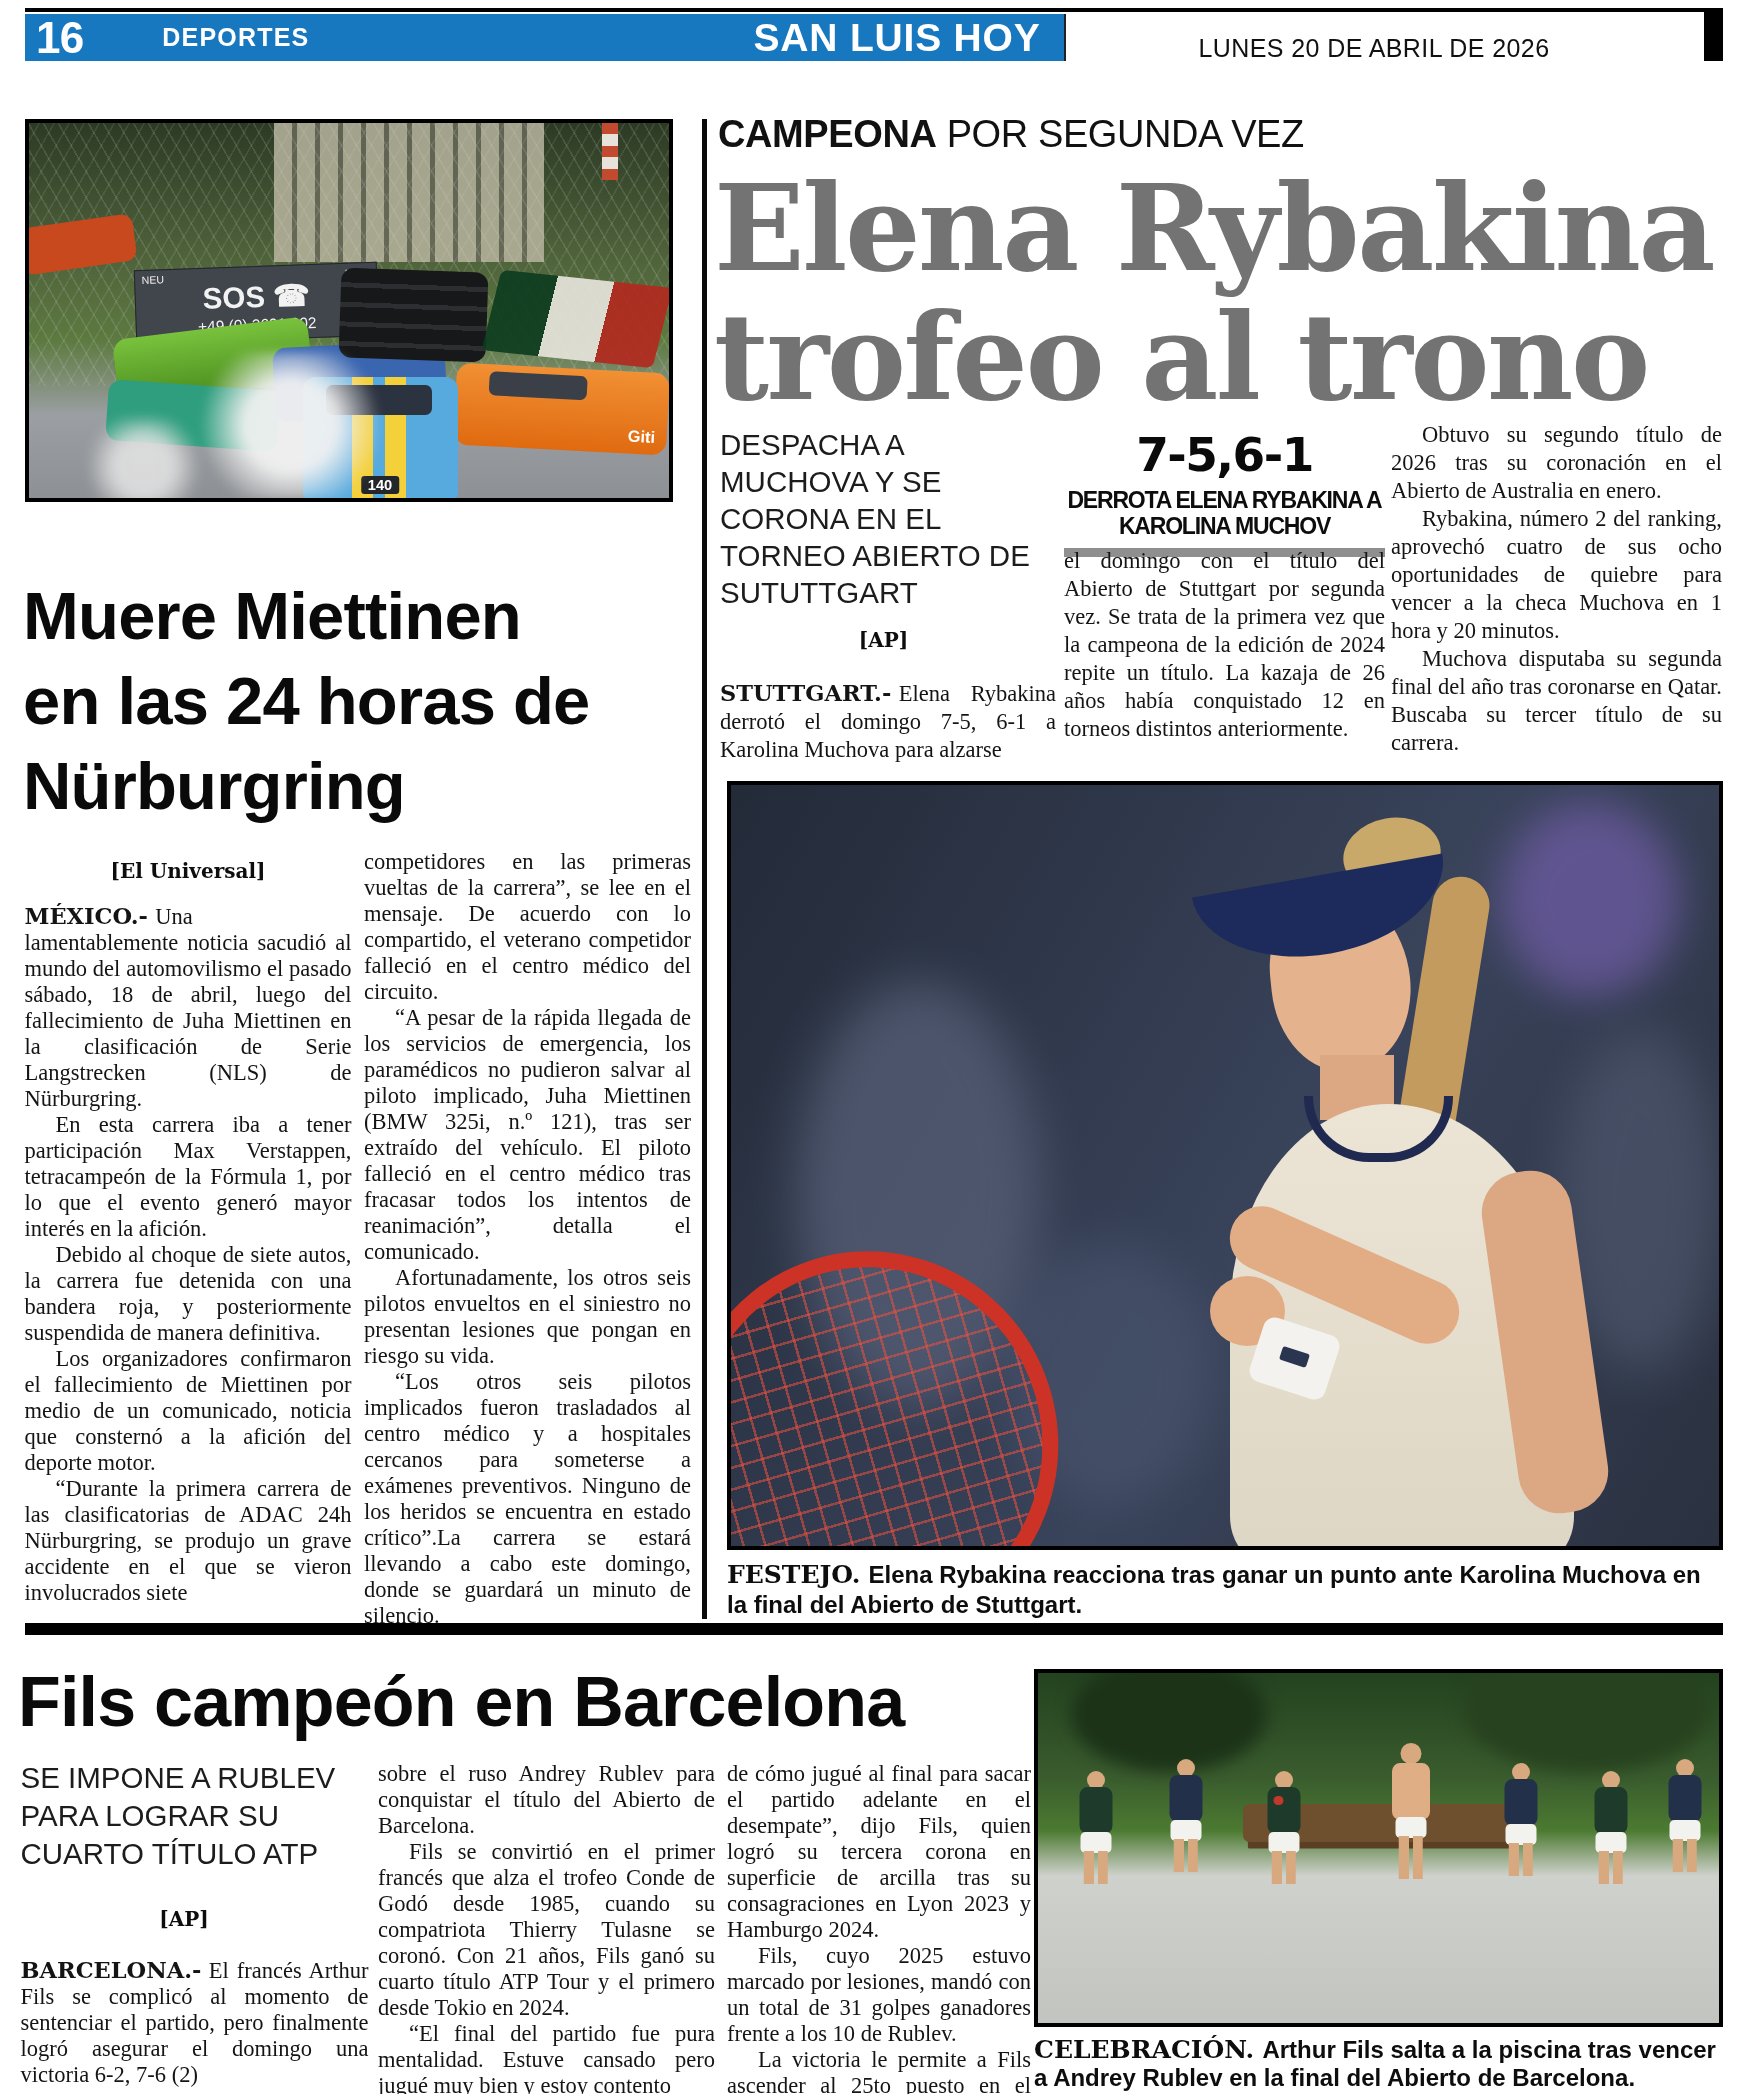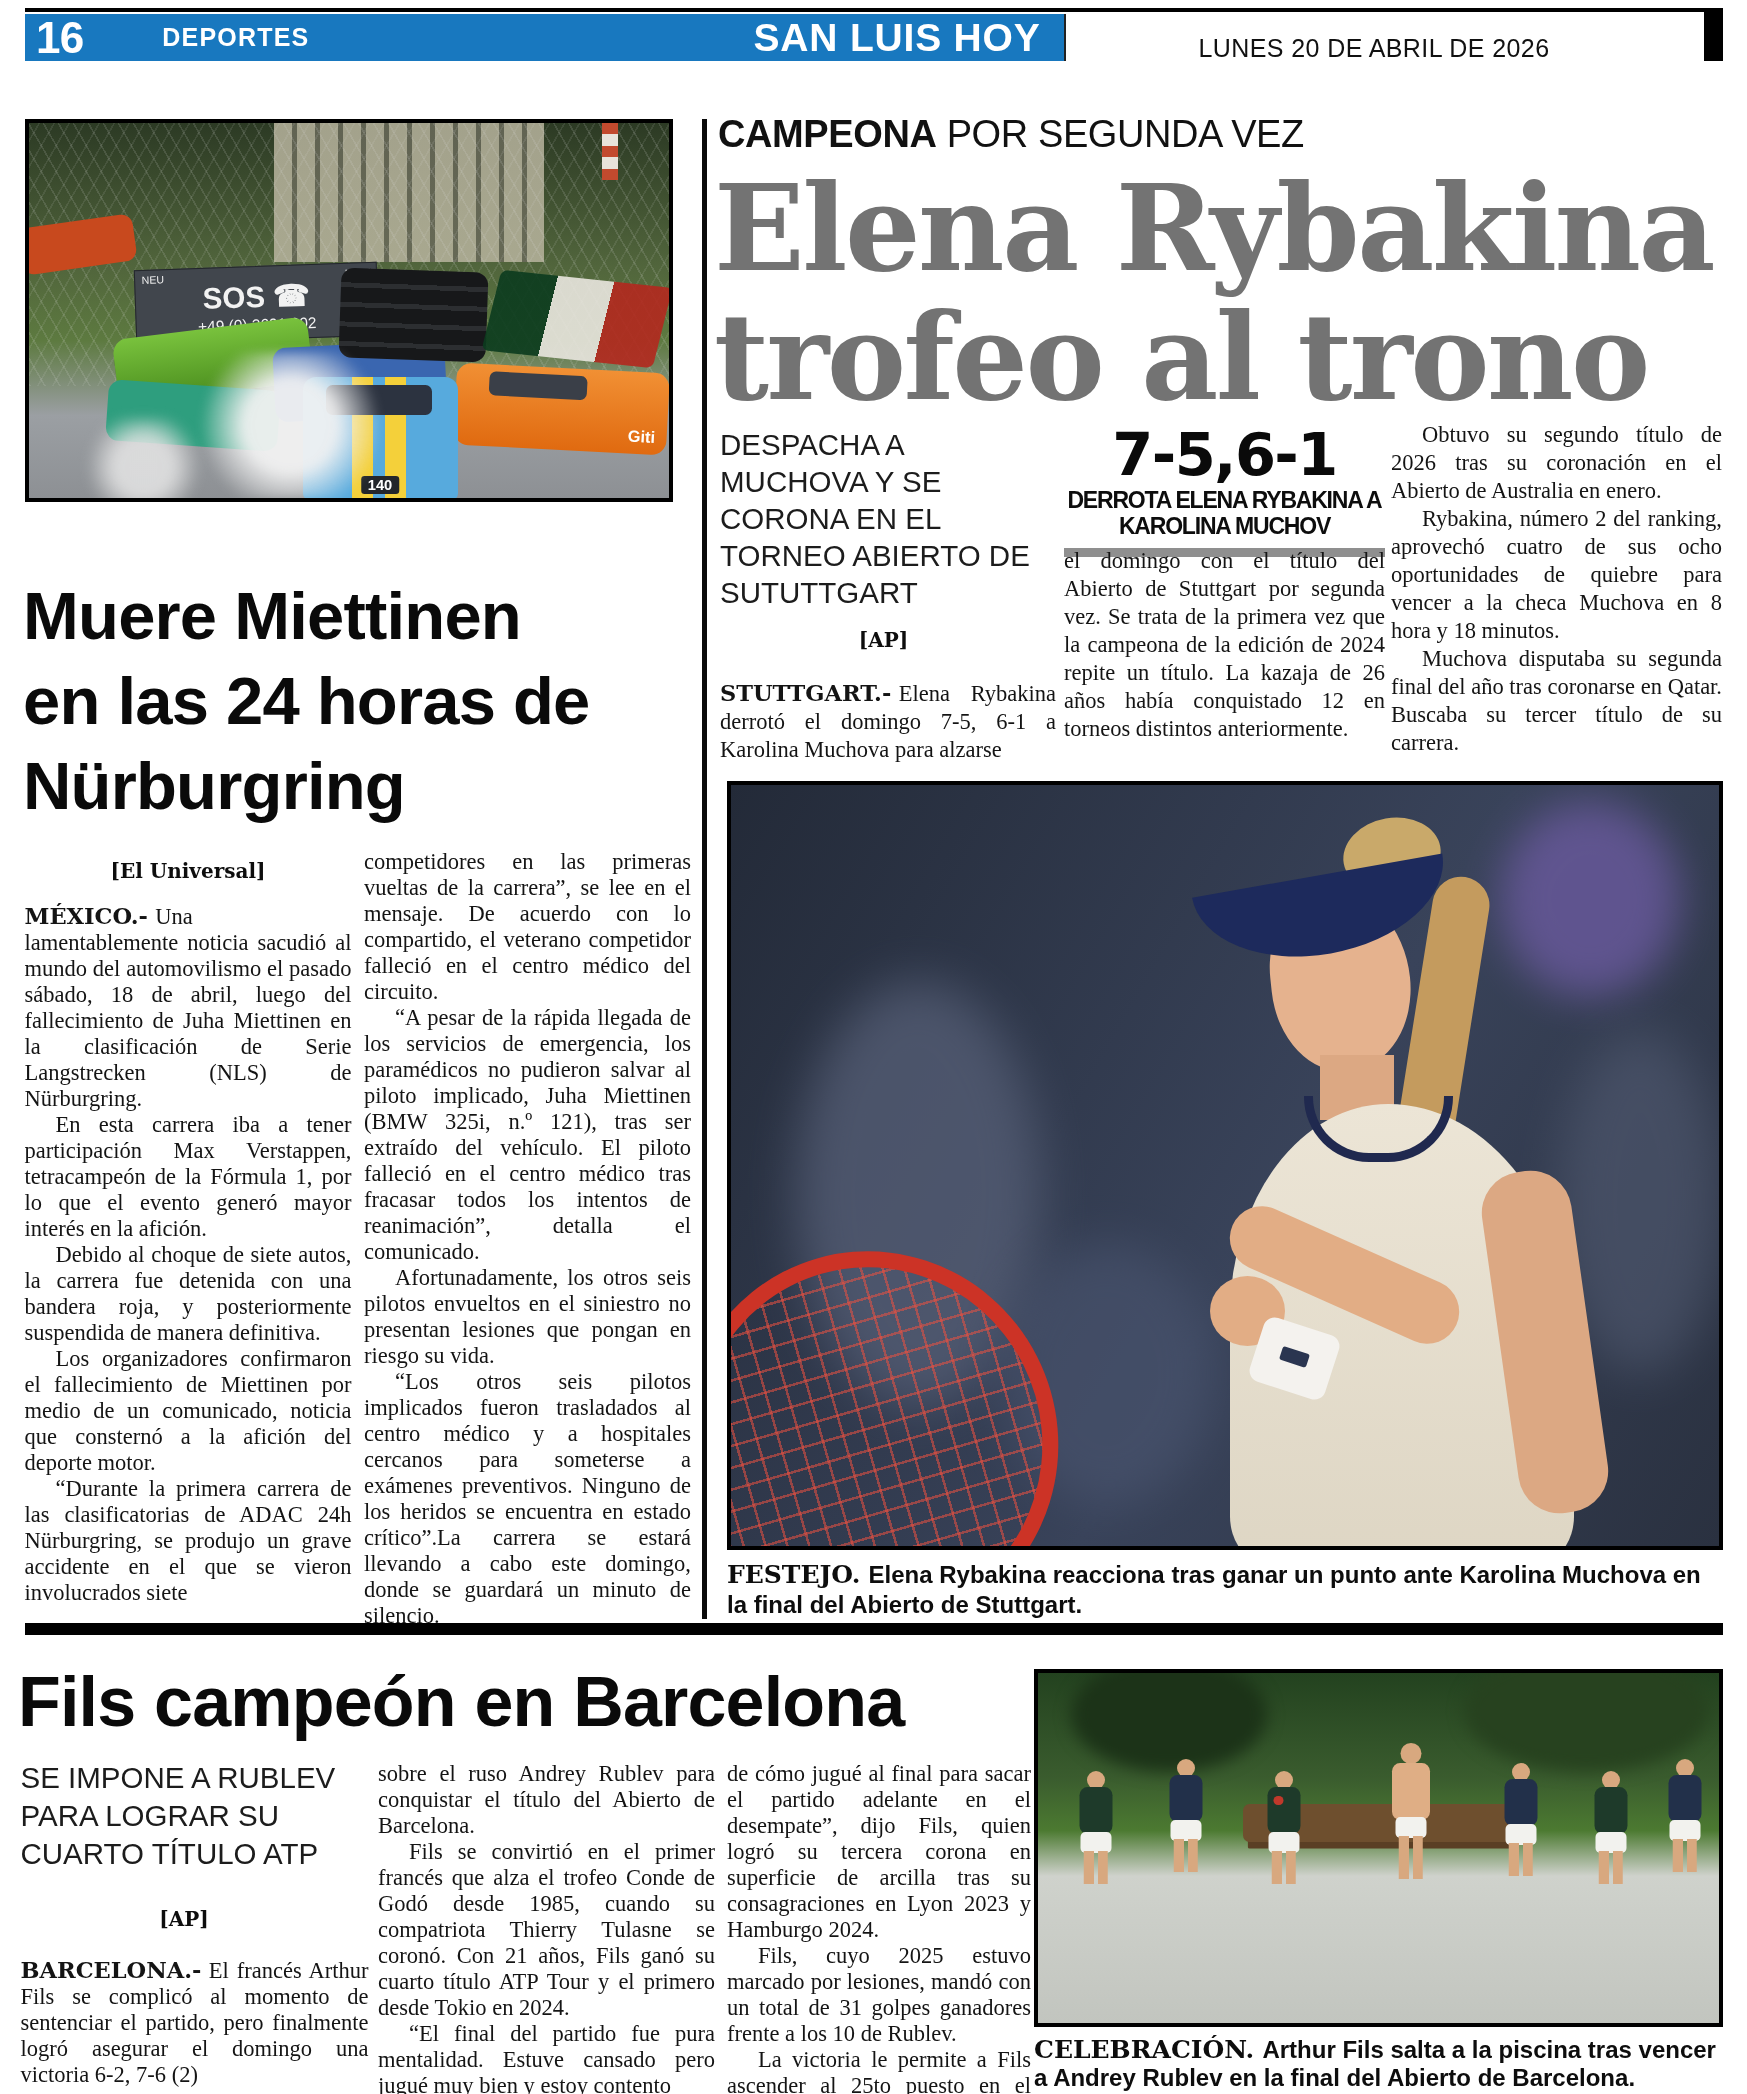--- a/index.html
+++ b/index.html
@@ -42,21 +42,21 @@
           font-size:20px;color:#0d0d0d;}
   
   .bodycol{position:absolute;font-family:"Liberation Serif",serif;font-size:22.5px;
            line-height:26px;text-align:justify;color:#141414;}
   .bodycol p{margin:0;}
   .bodycol p.ind{text-indent:31px;}
   .tight{line-height:28px;}
   .dl{font-family:"DejaVu Serif",serif;font-weight:bold;margin-right:7.4px;}
   
   #score-box{position:absolute;left:1064px;top:424px;width:321px;text-align:center;}
-  #score-number{font-family:"DejaVu Sans",sans-serif;font-weight:bold;font-size:59px;
+  #score-number{font-family:"DejaVu Sans",sans-serif;font-weight:bold;font-size:47px;
                 line-height:61px;letter-spacing:-1.6px;color:#0a0a0a;}
   #score-caption{font-family:"Liberation Sans",sans-serif;font-weight:bold;font-size:23px;
                  line-height:26px;letter-spacing:-1.2px;margin-top:1.6px;color:#0d0d0d;}
   #score-rule{width:100%;height:8.2px;background:#8f8f8f;margin-top:9.8px;}
   
   .photo{position:absolute;border:4.1px solid #000;overflow:hidden;box-sizing:border-box;}
   #crash-photo{left:24.5px;top:119px;width:648px;height:383px;
                background:linear-gradient(180deg,#2c3a24 0%,#51653c 38%,#5d7a40 58%,#9b9fa3 78%,#8d9094 100%);}
   #tennis-photo{left:727px;top:781px;width:996px;height:769px;
                 background:linear-gradient(120deg,#232a38 0%,#39435a 55%,#2a3140 100%);}
@@ -158,21 +158,21 @@
   <div id="score-box">
     <div id="score-number">7-5,6-1</div>
     <div id="score-caption">DERROTA ELENA RYBAKINA A KAROLINA MUCHOV</div>
     <div id="score-rule"></div>
   </div>
   <div class="bodycol tight" style="left:1064px;top:547px;width:321px;">
     <p>el domingo con el título del Abierto de Stuttgart por segunda vez. Se trata de la primera vez que la campeona de la edición de 2024 repite un título. La kazaja de 26 años había conquistado 12 en torneos distintos anteriormente.</p>
   </div>
   <div class="bodycol tight" style="left:1391px;top:421px;width:331px;">
     <p class="ind">Obtuvo su segundo título de 2026 tras su coronación en el Abierto de Australia en enero.</p>
-    <p class="ind">Rybakina, número 2 del ranking, aprovechó cuatro de sus ocho oportunidades de quiebre para vencer a la checa Muchova en 8 hora y 18 minutos.</p>
+    <p class="ind">Rybakina, número 2 del ranking, aprovechó cuatro de sus ocho oportunidades de quiebre para vencer a la checa Muchova en 1 hora y 20 minutos.</p>
     <p class="ind">Muchova disputaba su segunda final del año tras coronarse en Qatar. Buscaba su tercer título de su carrera.</p>
   </div>
 
   <div id="tennis-photo" class="photo">
     <div class="ph" style="left:65px;top:196px;width:245px;height:426px;background:#59627a;border-radius:50%;filter:blur(24.5px);opacity:.7;"></div>
     <div class="ph" style="left:270px;top:458px;width:213px;height:262px;background:#4a5570;border-radius:50%;filter:blur(23px);opacity:.6;"></div>
     <div class="ph" style="left:769px;top:16.4px;width:180px;height:196px;background:#6a5a9e;border-radius:50%;filter:blur(21px);opacity:.8;"></div>
     <div class="ph" style="left:827px;top:245px;width:164px;height:344px;background:#525b72;border-radius:50%;filter:blur(24.5px);opacity:.6;"></div>
 
     <div class="ph" style="left:-49px;top:466px;width:344px;height:352px;border:16.4px solid #cc3326;border-radius:50%;transform:rotate(-16deg);background:repeating-linear-gradient(0deg,rgba(235,80,64,.55) 0 2.5px,transparent 2.5px 21px),repeating-linear-gradient(90deg,rgba(235,80,64,.55) 0 2.5px,transparent 2.5px 21px);"></div>

